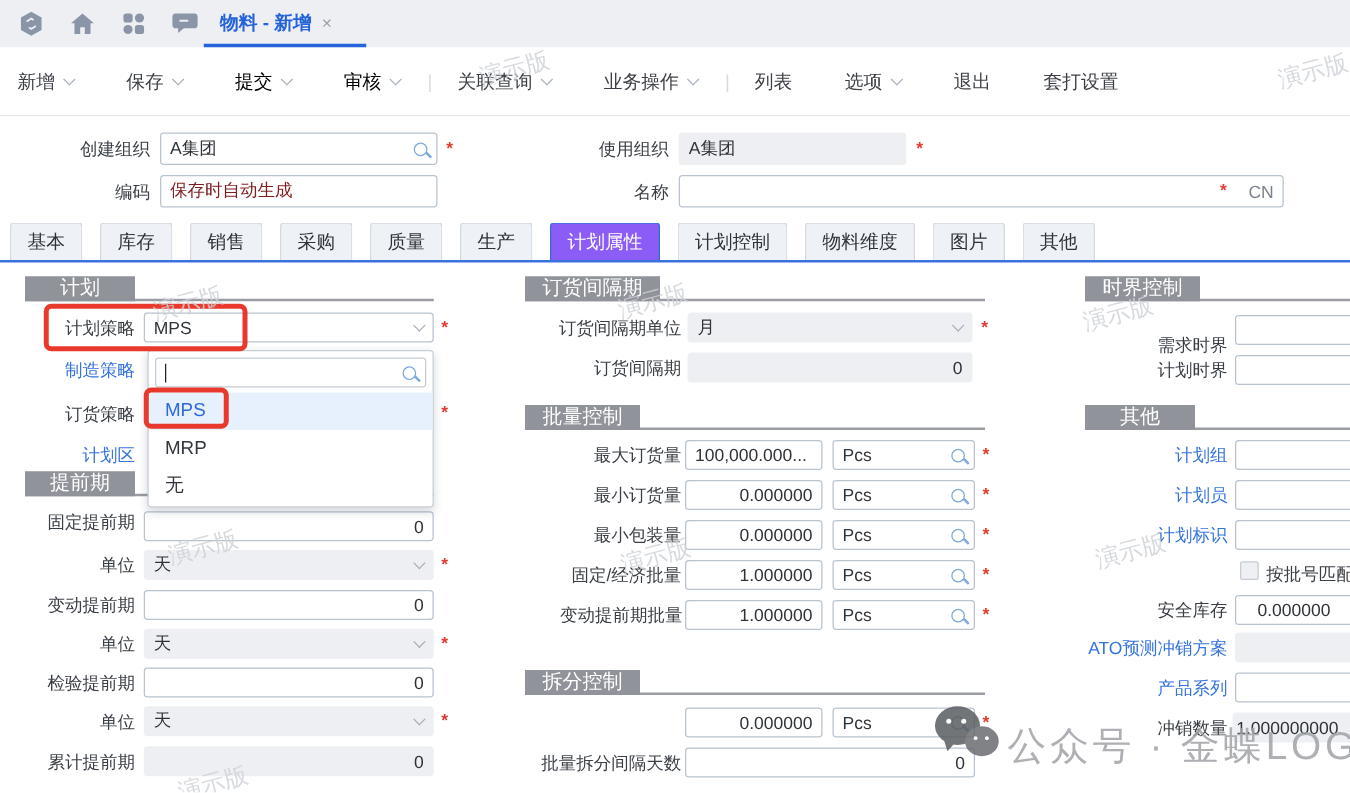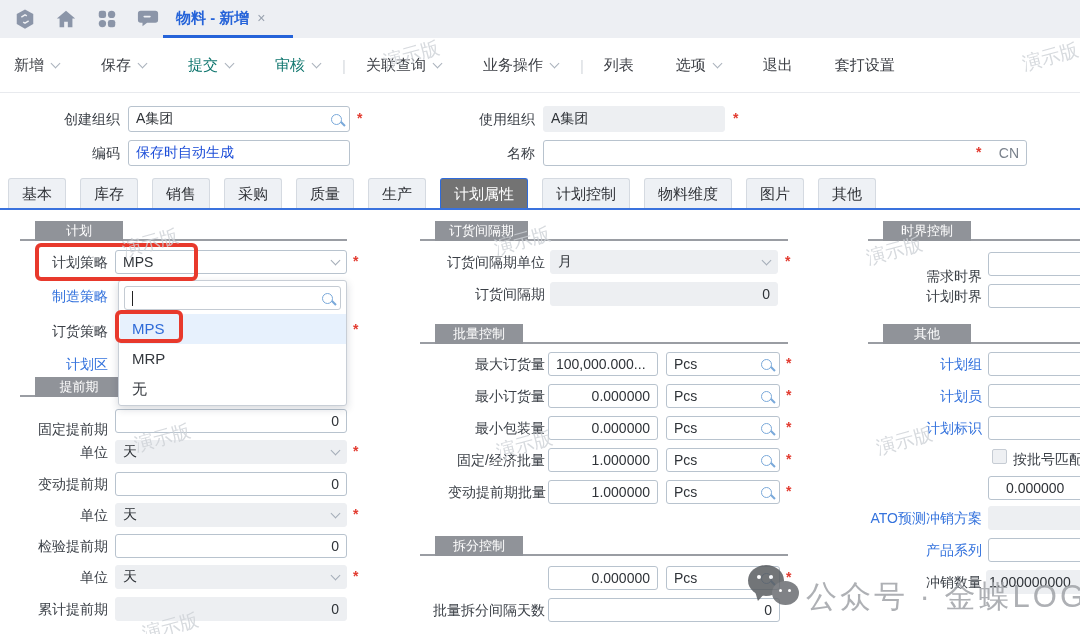--- a/index.html
+++ b/index.html
@@ -11,56 +11,56 @@
   .topbar { position:absolute; left:0; top:0; width:1080px; height:38px; background:#edeff3; }
   .topbar .ticon { position:absolute; top:8px; width:22px; height:22px; }
   .doc-tab { position:absolute; left:176px; top:9px; font-size:15px; font-weight:bold; color:#2563d9; }
   .doc-tab .close { font-weight:normal; color:#98a1ae; font-size:14px; margin-left:8px; }
   .doc-underline { position:absolute; left:163px; top:35px; width:130px; height:3px; background:#2563d9; }
 
   
   .toolbar { position:absolute; left:0; top:38px; width:1080px; height:54px; background:#fff;
     display:flex; align-items:center; padding-left:14px; font-size:15px; color:#3c3f45; }
   .tb-item { display:flex; align-items:center; margin-right:42px; cursor:pointer; white-space:nowrap;font-family:Liberation Mono, monospace; }
-  .tb-item.disabled { color:#0f766e; }
+  .tb-item.disabled { color:#000000; }
   .tb-sep { color:#d7dbe0; margin-right:20px; margin-left:-20px; }
   .chev { display:inline-block; width:7px; height:7px; border-right:1.5px solid #aab2bc;
     border-bottom:1.5px solid #aab2bc; transform:rotate(45deg); margin-left:8px; margin-top:-4px; }
 
   
   .headform { position:absolute; left:0; top:92px; width:1080px; height:86px; border-top:1px solid #e8eaee; }
   .lbl { position:absolute; font-size:14px; color:#3a3f46; text-align:right; line-height:26px; white-space:nowrap; }
   .lbl.link { color:#3573dd; cursor:pointer; }
   .inp { position:absolute; height:26px; background:#fff; border:1px solid #b8c3ce; border-radius:3px;
     display:flex; align-items:center; padding:0 7px; font-size:14px; color:#2f3338; }
   .inp.h24 { height:24px; }
   .inp .val { flex:1; white-space:nowrap; overflow:hidden; }
   .inp .val.num { text-align:right; }
   .inp.dis { background:#edeff2; border-color:#edeff2; }
-  .inp .ph { color:#1d4ed8; }
+  .inp .ph { color:#7f1d1d; }
   .suffix { color:#7a828c; margin-left:6px; }
   .req { position:absolute; color:#e23b30; font-size:14px; font-weight:bold; }
   .mag { position:relative; width:11px; height:11px; border:1.6px solid #7aa9da; border-radius:50%; flex:none; }
   .mag::after { content:""; position:absolute; width:6px; height:1.6px; background:#7aa9da;
     right:-5px; bottom:-1px; transform:rotate(45deg); }
   .combo-chev { width:7px; height:7px; border-right:1.5px solid #a4adb8; border-bottom:1.5px solid #a4adb8;
     transform:rotate(45deg); margin-top:-3px; flex:none; }
 
   
   .tabstrip { position:absolute; left:0; top:178px; width:1080px; height:32px;
     border-bottom:2px solid #3a72dd; display:flex; align-items:flex-end; padding-left:8px; }
   .tab { height:30px; line-height:30px; padding:0 13px; font-size:15px; color:#2f3237;
     background:#eef1f5; border:1px solid #d5dae1; border-bottom:none; border-radius:3px 3px 0 0;
     margin-right:14px; cursor:pointer; white-space:nowrap; }
-  .tab.active { background:#737373; border-color:#2f6bdb; color:#fff; }
+  .tab.active { background:#8b5cf6; border-color:#2f6bdb; color:#fff; }
 
   
   .sec { position:absolute; height:20px; border-bottom:2px solid #9a9da3; }
   .sec .tag { display:inline-block; min-width:88px; text-align:center; background:#909399; color:#fff;
-    font-size:13px; line-height:20px; padding:0 14px;margin-left:15px; }
+    font-size:16px; line-height:20px; padding:0 14px; }
 
   
   .ddpanel { position:absolute; left:118px; top:280px; width:229px; height:126px; background:#fff;
     border:1px solid #c8ced6; border-radius:3px; box-shadow:0 3px 8px rgba(30,40,60,.18); z-index:40; }
   .ddsearch { position:absolute; left:5px; top:5px; width:217px; height:24px; border:1px solid #c4cbd3;
     border-radius:3px; display:flex; align-items:center; padding:0 7px; }
   .ddsearch .cursor { width:1px; height:15px; background:#222; }
   .ddsearch .sp { flex:1; }
   .ddopt { position:absolute; left:1px; width:226px; height:30px; line-height:30px; padding-left:12px;
     font-size:15px; color:#33373d; cursor:pointer; }
@@ -213,21 +213,21 @@
 
   <div class="lbl" style="left:14px;top:318px;width:94px">订货策略</div>
   <span class="req" style="left:353px;top:321px">*</span>
 
   <div class="lbl link" style="left:14px;top:351px;width:94px">计划区</div>
 
   <div class="sec" style="left:20px;top:377px;width:327px">
     <span class="tag">提前期</span>
   </div>
 
-  <div class="lbl" style="left:14px;top:416px;width:94px">固定提前期</div>
+  <div class="lbl" style="left:14px;top:404px;width:94px">固定提前期</div>
   <div class="inp h24" style="left:115px;top:409px;width:232px">
     <span class="val num">0</span>
   </div>
 
   <div class="lbl" style="left:14px;top:439px;width:94px">单位</div>
   <div class="inp h24 dis" style="left:115px;top:440px;width:232px">
     <span class="val">天</span>
     <span class="combo-chev"></span>
   </div>
   <span class="req" style="left:353px;top:443px">*</span>
@@ -389,20 +389,21 @@
     </div>
 
   <div class="lbl link" style="left:840px;top:415px;width:142px">计划标识</div>
   <div class="inp h24" style="left:988px;top:416px;width:200px">
       <span class="val"></span>
     </div>
 
   <div class="cb" style="left:992px;top:449px"></div>
   <div class="lbl" style="left:1013px;top:446px;width:90px;text-align:left">按批号匹配</div>
 
+  <div class="lbl" style="left:840px;top:475px;width:142px">安全库存</div>
   <div class="inp h24" style="left:988px;top:476px;width:200px">
     <span class="val" style="padding-left:10px">0.000000</span>
   </div>
 
   <div class="lbl link" style="left:840px;top:505px;width:142px">ATO预测冲销方案</div>
   <div class="inp h24 dis" style="left:988px;top:506px;width:200px">
       <span class="val"></span>
     </div>
 
   <div class="lbl link" style="left:840px;top:537px;width:142px">产品系列</div>

